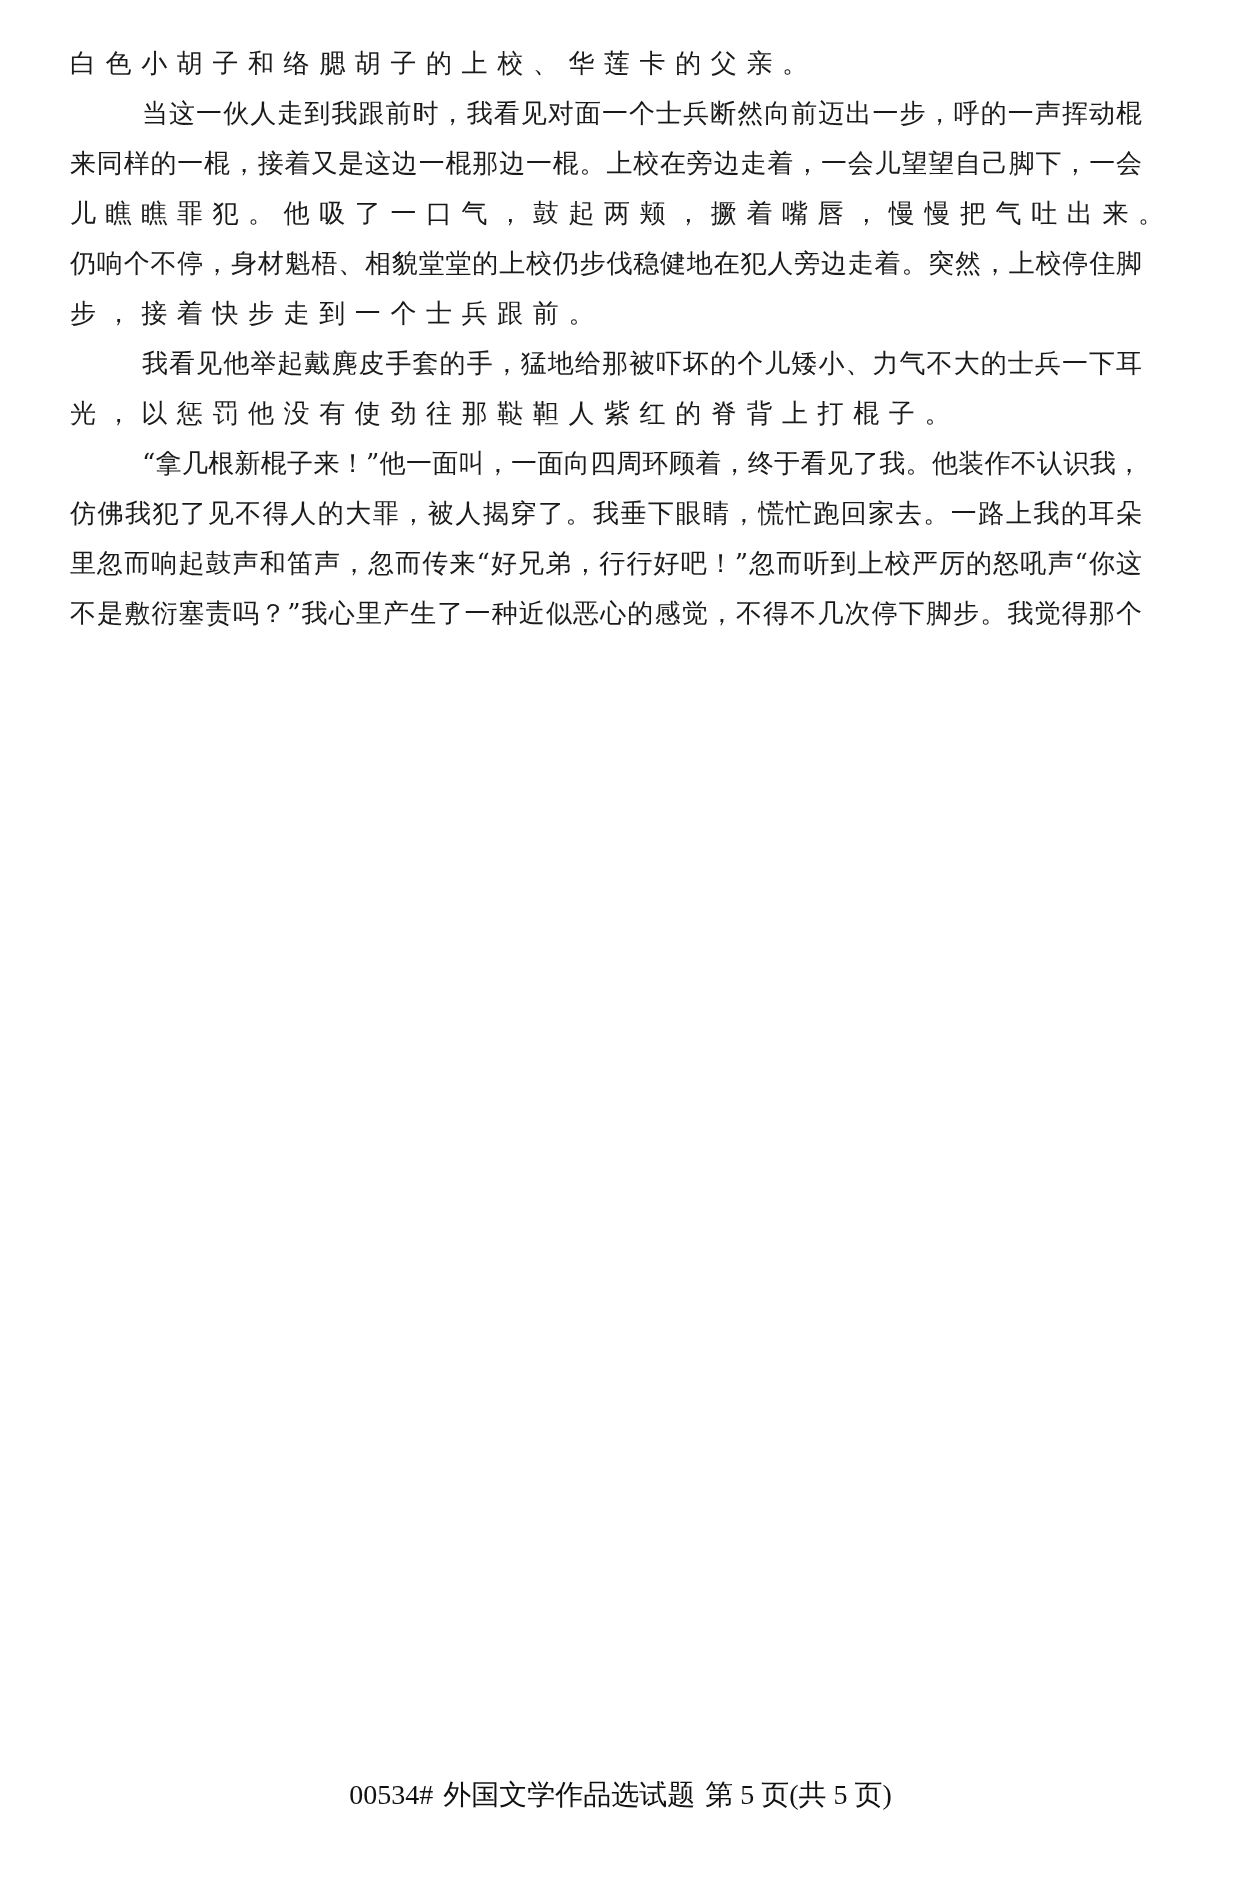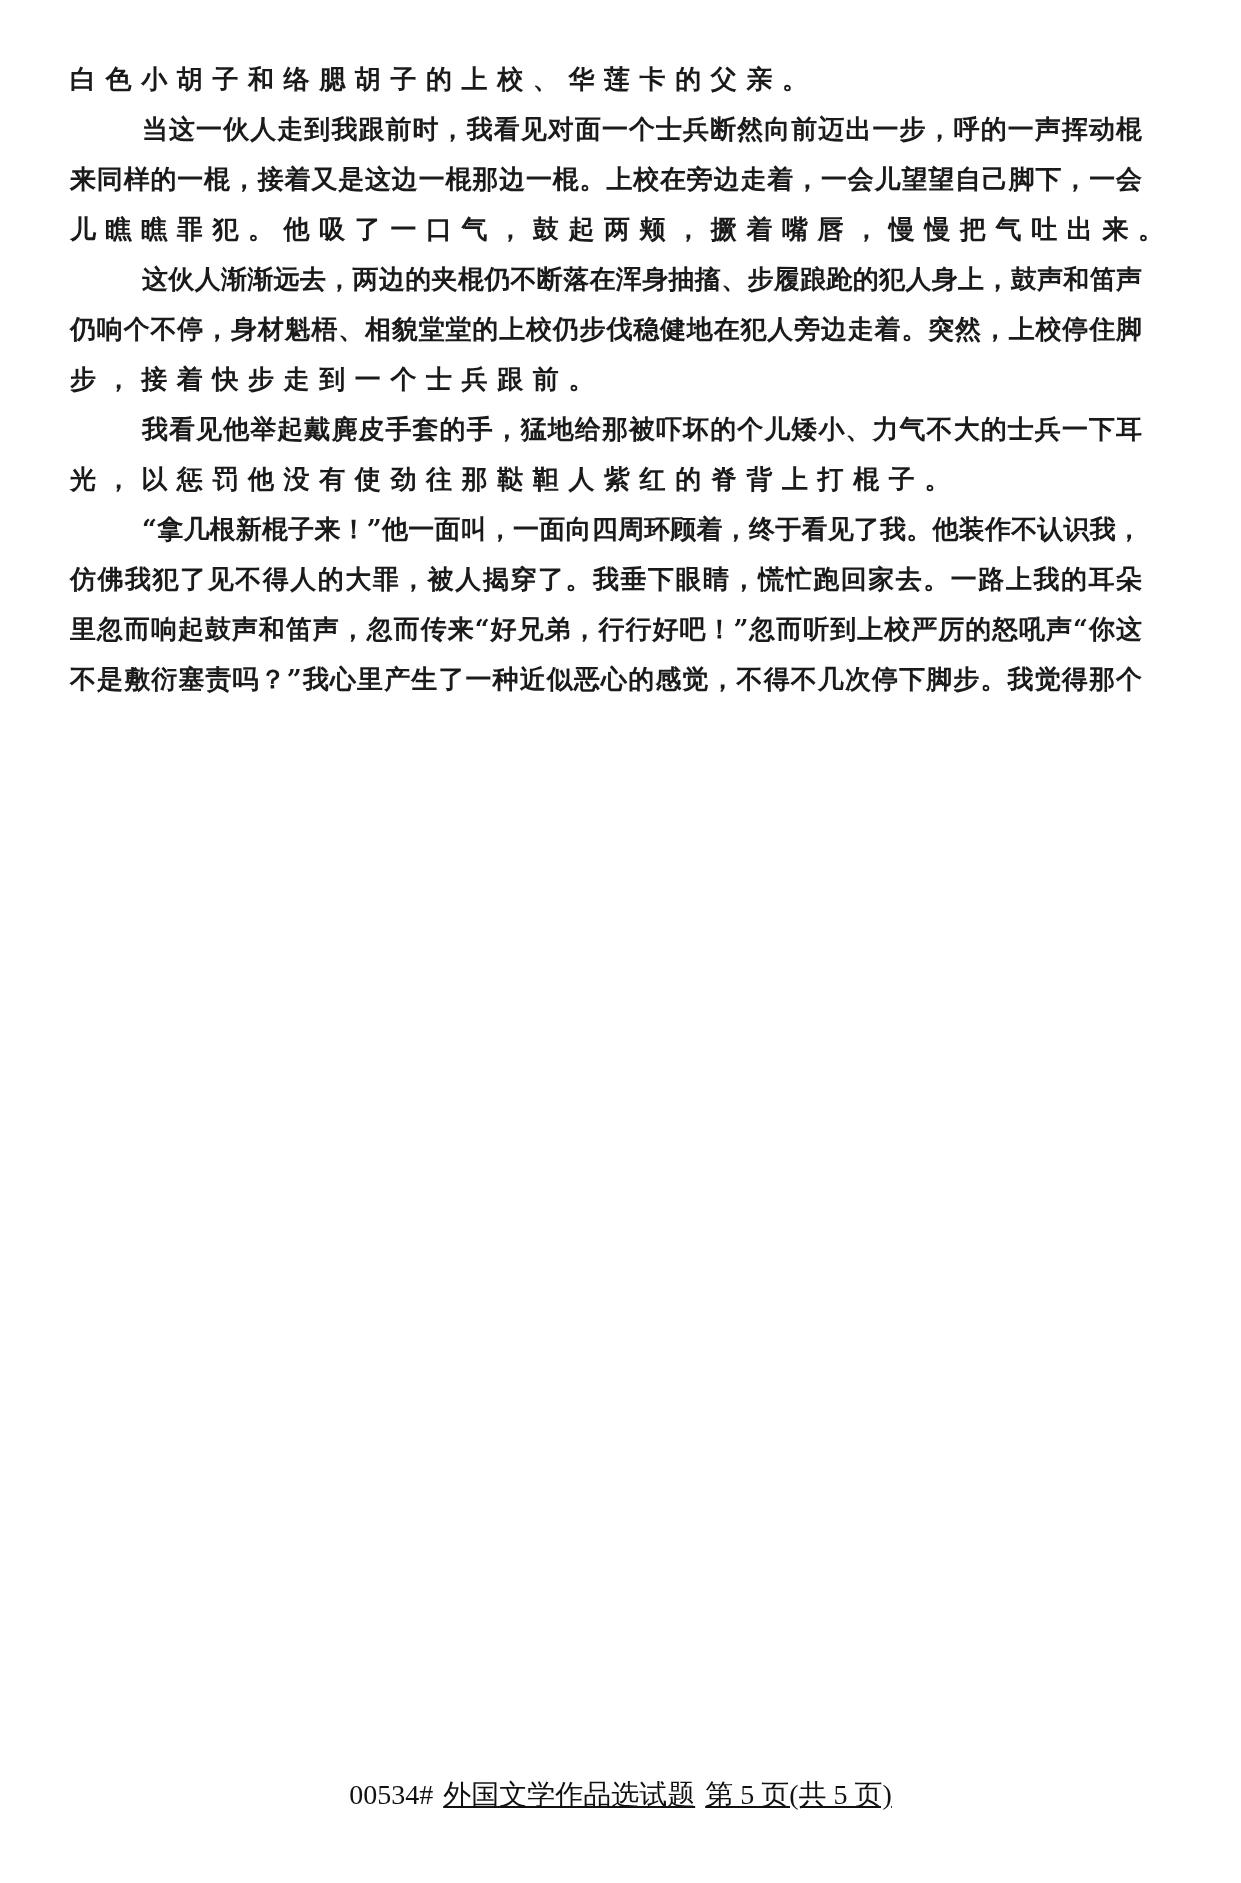--- a/index.html
+++ b/index.html
@@ -10,23 +10,22 @@
     body {
       width: 1241px;
       height: 1883px;
       position: relative;
       overflow: hidden;
       color: #1a1a1a;
     }
     .page {
       position: absolute;
       left: 70px;
-      top: 54px;
+      top: 38px;
       width: 1072px;
-      font-weight: bold;
     }
     .line {
       display: block;
       height: 50px;
       line-height: 50px;
       font-family: "DejaVu Serif", "Liberation Serif", serif;
       font-size: 26px;
       white-space: nowrap;
       text-align: justify;
       text-align-last: justify;
@@ -42,39 +41,38 @@
     .footer {
       position: absolute;
       left: 0;
       width: 1241px;
       top: 1776px;
       text-align: center;
       font-family: "Liberation Serif", "DejaVu Serif", serif;
       font-size: 28px;
       color: #111;
     }
-    .footer span + span { margin-left: 10px; text-decoration: underline; }
+    .footer span + span { margin-left: 10px; }
   </style>
 </head>
 <body>
 
 <div class="page">
 
   <div>
     <span class="line last">白色小胡子和络腮胡子的上校、华莲卡的父亲。</span>
   </div>
 
   <div>
     <span class="line indent">当这一伙人走到我跟前时，我看见对面一个士兵断然向前迈出一步，呼的一声挥动棍</span>
     <span class="line">来同样的一棍，接着又是这边一棍那边一棍。上校在旁边走着，一会儿望望自己脚下，一会</span>
     <span class="line last">儿瞧瞧罪犯。他吸了一口气，鼓起两颊，撅着嘴唇，慢慢把气吐出来。</span>
   </div>
 
   <div>
-    <span class="line indent">这伙人渐渐远去，两边的夹棍仍不断落在浑身抽搐、步履踉跄的犯人身上，鼓声和笛声</span>
     <span class="line">仍响个不停，身材魁梧、相貌堂堂的上校仍步伐稳健地在犯人旁边走着。突然，上校停住脚</span>
     <span class="line last">步，接着快步走到一个士兵跟前。</span>
   </div>
 
 
   <div>
     <span class="line indent">我看见他举起戴麂皮手套的手，猛地给那被吓坏的个儿矮小、力气不大的士兵一下耳</span>
     <span class="line last">光，以惩罚他没有使劲往那鞑靼人紫红的脊背上打棍子。</span>
   </div>
 

